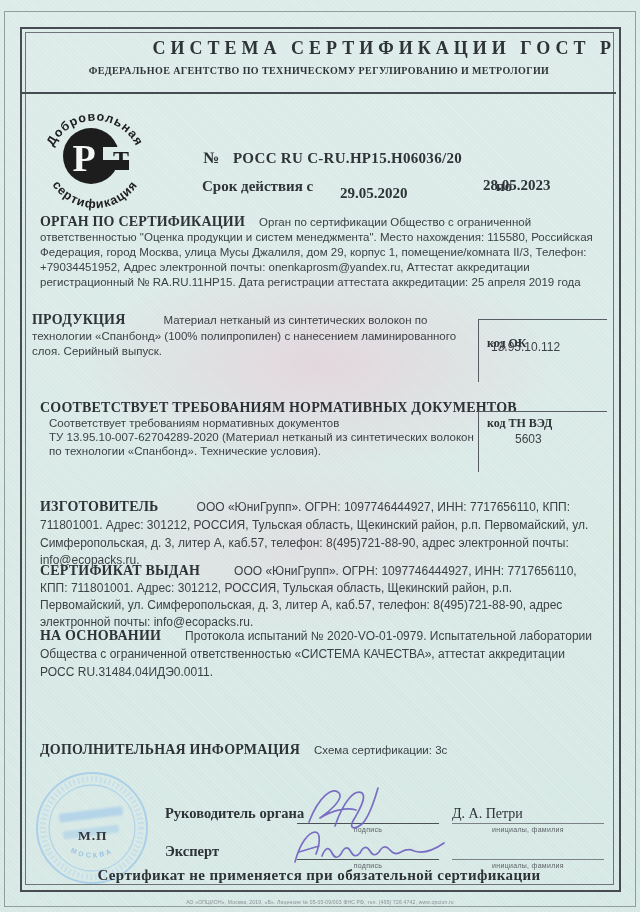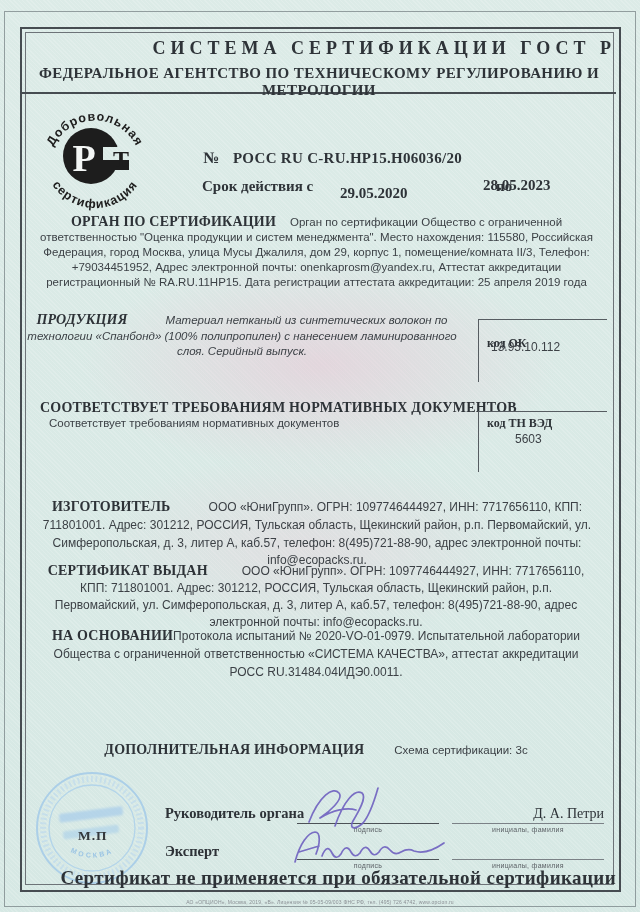--- a/index.html
+++ b/index.html
@@ -12,45 +12,45 @@
       repeating-linear-gradient(45deg, rgba(255,255,255,.16) 0 1px, rgba(0,0,0,0) 1px 3px),
       linear-gradient(#dcebe7,#d6e8e4);
   }
   .abs{position:absolute;}
   .serif{font-family:"Liberation Serif",serif;}
   .outer-border{left:4px;top:11px;width:630px;height:894px;border:1px solid rgba(95,105,110,.6);}
   .frame-outer{left:20px;top:27px;width:597px;height:861px;border:2px solid #464c51;}
   .frame-inner{left:25px;top:32px;width:587px;height:851px;border:1px solid #6d7378;}
   .hdr-sep{left:21px;top:92px;width:595px;border-top:2px solid #464c51;height:0;}
   .sysline{left:22px;top:38px;width:594px;text-align:right;font-weight:bold;font-size:18px;letter-spacing:5px;color:#2e3338;}
-  .agline{left:22px;top:65px;width:594px;text-align:center;font-weight:bold;font-size:15px;letter-spacing:.4px;color:#2e3338;}
+  .agline{left:22px;top:65px;width:594px;text-align:center;font-weight:bold;font-size:10px;letter-spacing:.4px;color:#2e3338;}
   .title{left:148px;top:102px;width:462px;text-align:center;font-weight:bold;font-size:30px;letter-spacing:.5px;color:#282c30;}
   .certno-label{left:203px;top:149px;font-weight:bold;font-size:16px;color:#2e3338;}
   .certno-value{left:233px;top:150px;font-weight:bold;font-size:15px;letter-spacing:.3px;color:#2e3338;}
   .val-label{left:202px;top:178px;font-weight:bold;font-size:15px;color:#2e3338;}
   .val-from{left:340px;top:185px;font-weight:bold;font-size:15px;color:#2e3338;}
   .val-tolabel{left:452px;top:178px;font-weight:bold;font-size:15px;color:#2e3338;margin-left:44px;}
   .val-to{left:483px;top:177px;font-weight:bold;font-size:15px;color:#2e3338;}
   .blankno{left:468px;top:188px;}
   .blankno .n{font-family:"Liberation Serif",serif;font-size:17px;color:#3a3f44;}
   .blankno .v{font-size:24px;color:#e04a2e;letter-spacing:1px;}
-  .section{line-height:14px;text-align:center;}
+  .section{line-height:14px;}
   .sec-h{font-family:"Liberation Serif",serif;font-weight:bold;font-size:14px;color:#2d3237;letter-spacing:.2px;}
   .sec-t{font-size:11.5px;color:#3c4146;}
   .codebox-line-h{border-top:1.2px solid #565c61;height:0;}
   .codebox-line-v{border-left:1.2px solid #565c61;width:0;}
   .code-label{font-family:"Liberation Serif",serif;font-weight:bold;font-size:12px;color:#2d3237;}
   .code-value{font-size:12px;color:#3c4146;}
   .role{font-family:"Liberation Serif",serif;font-weight:bold;font-size:14.5px;color:#2d3237;}
   .sigline{border-bottom:1.3px solid #4c5156;height:13px;}
   .nameline{border-bottom:1px solid #7b8186;height:13px;}
   .undercap{font-size:7px;color:#5c6166;text-align:center;letter-spacing:.3px;}
-  .sig-name{font-family:"Liberation Serif",serif;font-size:14px;color:#2d3237;text-align:right;}
+  .sig-name{font-family:"Liberation Serif",serif;font-size:14px;color:#2d3237;text-align:left;}
   .mp{font-family:"Liberation Serif",serif;font-weight:bold;font-size:13.5px;color:#34383c;letter-spacing:1px;}
-  .footnote{left:22px;top:867px;width:594px;text-align:right;font-family:"Liberation Serif",serif;font-weight:bold;font-size:19px;letter-spacing:.4px;color:#2d3237;}
+  .footnote{left:22px;top:867px;width:594px;text-align:center;font-family:"Liberation Serif",serif;font-weight:bold;font-size:15px;letter-spacing:.4px;color:#2d3237;}
   .imprint{left:0;top:899px;width:640px;text-align:center;font-size:5px;color:#8b9095;letter-spacing:.2px;}
 </style>
 </head>
 <body>
 
 <div class="page">
 
   <div class="abs outer-border"></div>
   <div class="abs frame-outer"></div>
   <div class="abs frame-inner"></div>
@@ -88,51 +88,52 @@
   <div class="abs serif val-label">Срок действия  с</div>
   <div class="abs serif val-from">29.05.2020</div>
   <div class="abs serif val-tolabel">по</div>
   <div class="abs serif val-to">28.05.2023</div>
 
 
   <div class="abs section" style="left:40px;top:214px;width:553px;">
     <span class="sec-h" style="margin-right:14px;">ОРГАН ПО СЕРТИФИКАЦИИ</span><span class="sec-t">Орган по сертификации Общество с ограниченной ответственностью "Оценка продукции и систем менеджмента". Место нахождения: 115580, Российская Федерация, город Москва, улица Мусы Джалиля, дом 29, корпус 1, помещение/комната II/3, Телефон: +79034451952, Адрес электронной почты: onenkaprosm@yandex.ru, Аттестат аккредитации регистрационный № RA.RU.11НР15. Дата регистрации аттестата аккредитации: 25 апреля 2019 года</span>
   </div>
 
-  <div class="abs section" style="left:24px;top:312px;width:436px;line-height:13.5px;font-style:italic;">
+  <div class="abs section" style="left:32px;top:312px;width:436px;line-height:13.5px;">
     <span class="sec-h" style="margin-right:38px;">ПРОДУКЦИЯ</span><span class="sec-t">Материал нетканый из синтетических волокон по технологии «Спанбонд» (100% полипропилен) с нанесением ламинированного слоя. Серийный выпуск.</span>
   </div>
   <div class="abs codebox-line-h" style="left:478px;top:319px;width:129px;"></div>
   <div class="abs codebox-line-v" style="left:478px;top:319px;height:63px;"></div>
   <div class="abs code-label" style="left:487px;top:336px;">код ОК</div>
   <div class="abs code-value" style="left:491px;top:340px;">13.95.10.112</div>
 
   <div class="abs sec-h" style="left:40px;top:400px;">СООТВЕТСТВУЕТ ТРЕБОВАНИЯМ НОРМАТИВНЫХ ДОКУМЕНТОВ</div>
   <div class="abs sec-t" style="left:49px;top:417px;width:426px;line-height:13.8px;">
     <div>Соответствует требованиям нормативных документов</div>
+    <div>ТУ 13.95.10-007-62704289-2020 (Материал нетканый из синтетических волокон по технологии «Спанбонд». Технические условия).</div>
   </div>
   <div class="abs codebox-line-h" style="left:478px;top:411px;width:129px;"></div>
   <div class="abs codebox-line-v" style="left:478px;top:411px;height:61px;"></div>
   <div class="abs code-label" style="left:487px;top:416px;">код ТН ВЭД</div>
   <div class="abs code-value" style="left:491px;top:432px;margin-left:24px;">5603</div>
 
   <div class="abs section" style="left:40px;top:498px;width:554px;line-height:15.8px;">
     <span class="sec-h" style="margin-right:38px;">ИЗГОТОВИТЕЛЬ</span><span class="sec-t" style="font-size:12px;">ООО «ЮниГрупп». ОГРН: 1097746444927, ИНН: 7717656110, КПП: 711801001. Адрес: 301212, РОССИЯ, Тульская область, Щекинский район, р.п. Первомайский, ул. Симферопольская, д. 3, литер А, каб.57, телефон: 8(495)721-88-90, адрес электронной почты: info@ecopacks.ru.</span>
   </div>
 
   <div class="abs section" style="left:40px;top:562px;width:552px;line-height:16px;">
     <span class="sec-h" style="margin-right:34px;">СЕРТИФИКАТ ВЫДАН</span><span class="sec-t" style="font-size:12px;">ООО «ЮниГрупп». ОГРН: 1097746444927, ИНН: 7717656110, КПП: 711801001. Адрес: 301212, РОССИЯ, Тульская область, Щекинский район, р.п. Первомайский, ул. Симферопольская, д. 3, литер А, каб.57, телефон: 8(495)721-88-90, адрес электронной почты: info@ecopacks.ru.</span>
   </div>
 
   <div class="abs section" style="left:40px;top:627px;width:552px;line-height:15.8px;">
-    <span class="sec-h" style="">НА ОСНОВАНИИ</span><span class="sec-t" style="font-size:12px;">Протокола испытаний № 2020-VO-01-0979. Испытательной лаборатории Общества с ограниченной ответственностью «СИСТЕМА КАЧЕСТВА», аттестат аккредитации РОСС RU.31484.04ИДЭ0.0011.</span>
+    <span class="sec-h" style="margin-right:24px;">НА ОСНОВАНИИ</span><span class="sec-t" style="font-size:12px;">Протокола испытаний № 2020-VO-01-0979. Испытательной лаборатории Общества с ограниченной ответственностью «СИСТЕМА КАЧЕСТВА», аттестат аккредитации РОСС RU.31484.04ИДЭ0.0011.</span>
   </div>
 
   <div class="abs section" style="left:40px;top:742px;width:552px;">
-    <span class="sec-h" style="margin-right:30px;">ДОПОЛНИТЕЛЬНАЯ ИНФОРМАЦИЯ</span><span class="sec-t">Схема сертификации: 3с</span>
+    <span class="sec-h" style="margin-right:14px;">ДОПОЛНИТЕЛЬНАЯ ИНФОРМАЦИЯ</span><span class="sec-t">Схема сертификации: 3с</span>
   </div>
 
   <svg class="abs" style="left:32px;top:768px;" width="120" height="120" viewBox="0 0 120 120">
     <defs>
       <filter id="blur1">
           <feGaussianBlur stdDeviation="0.9"></feGaussianBlur>
         </filter>
       <path id="stampBot" d="M 20 64 A 44 44 0 0 0 100 64"></path>
     </defs>
     <circle cx="60" cy="60" r="55" fill="none" stroke="#a6cce8" stroke-width="2" opacity=".9"></circle>

